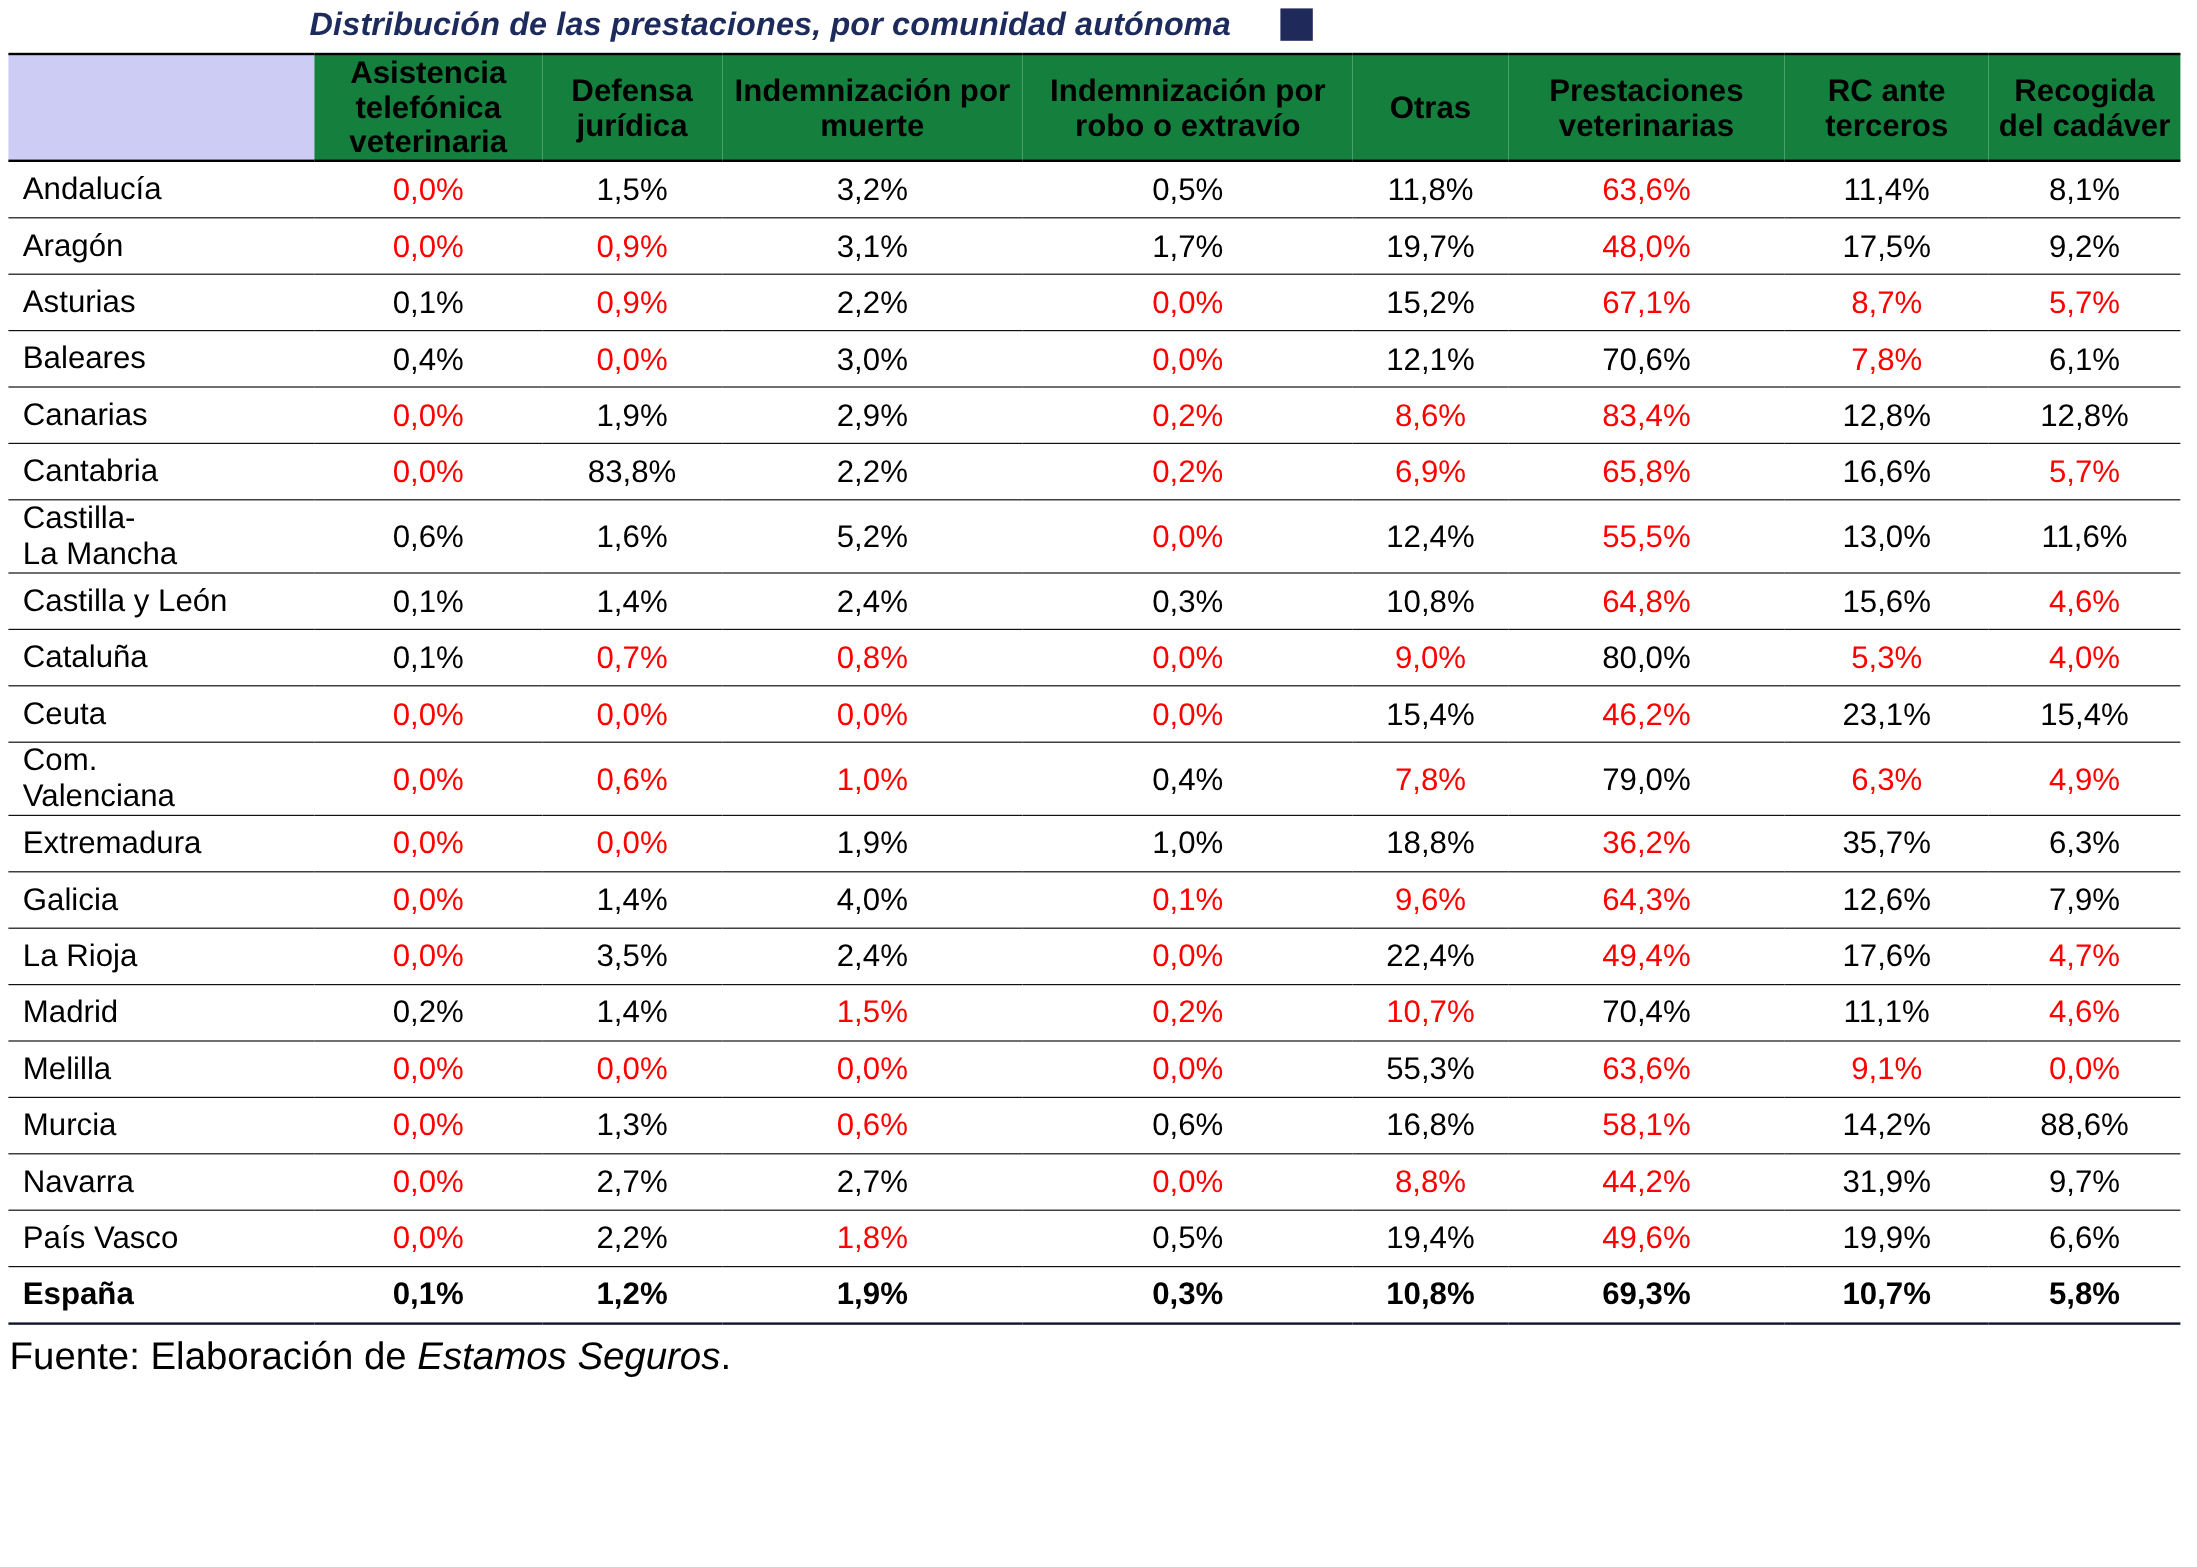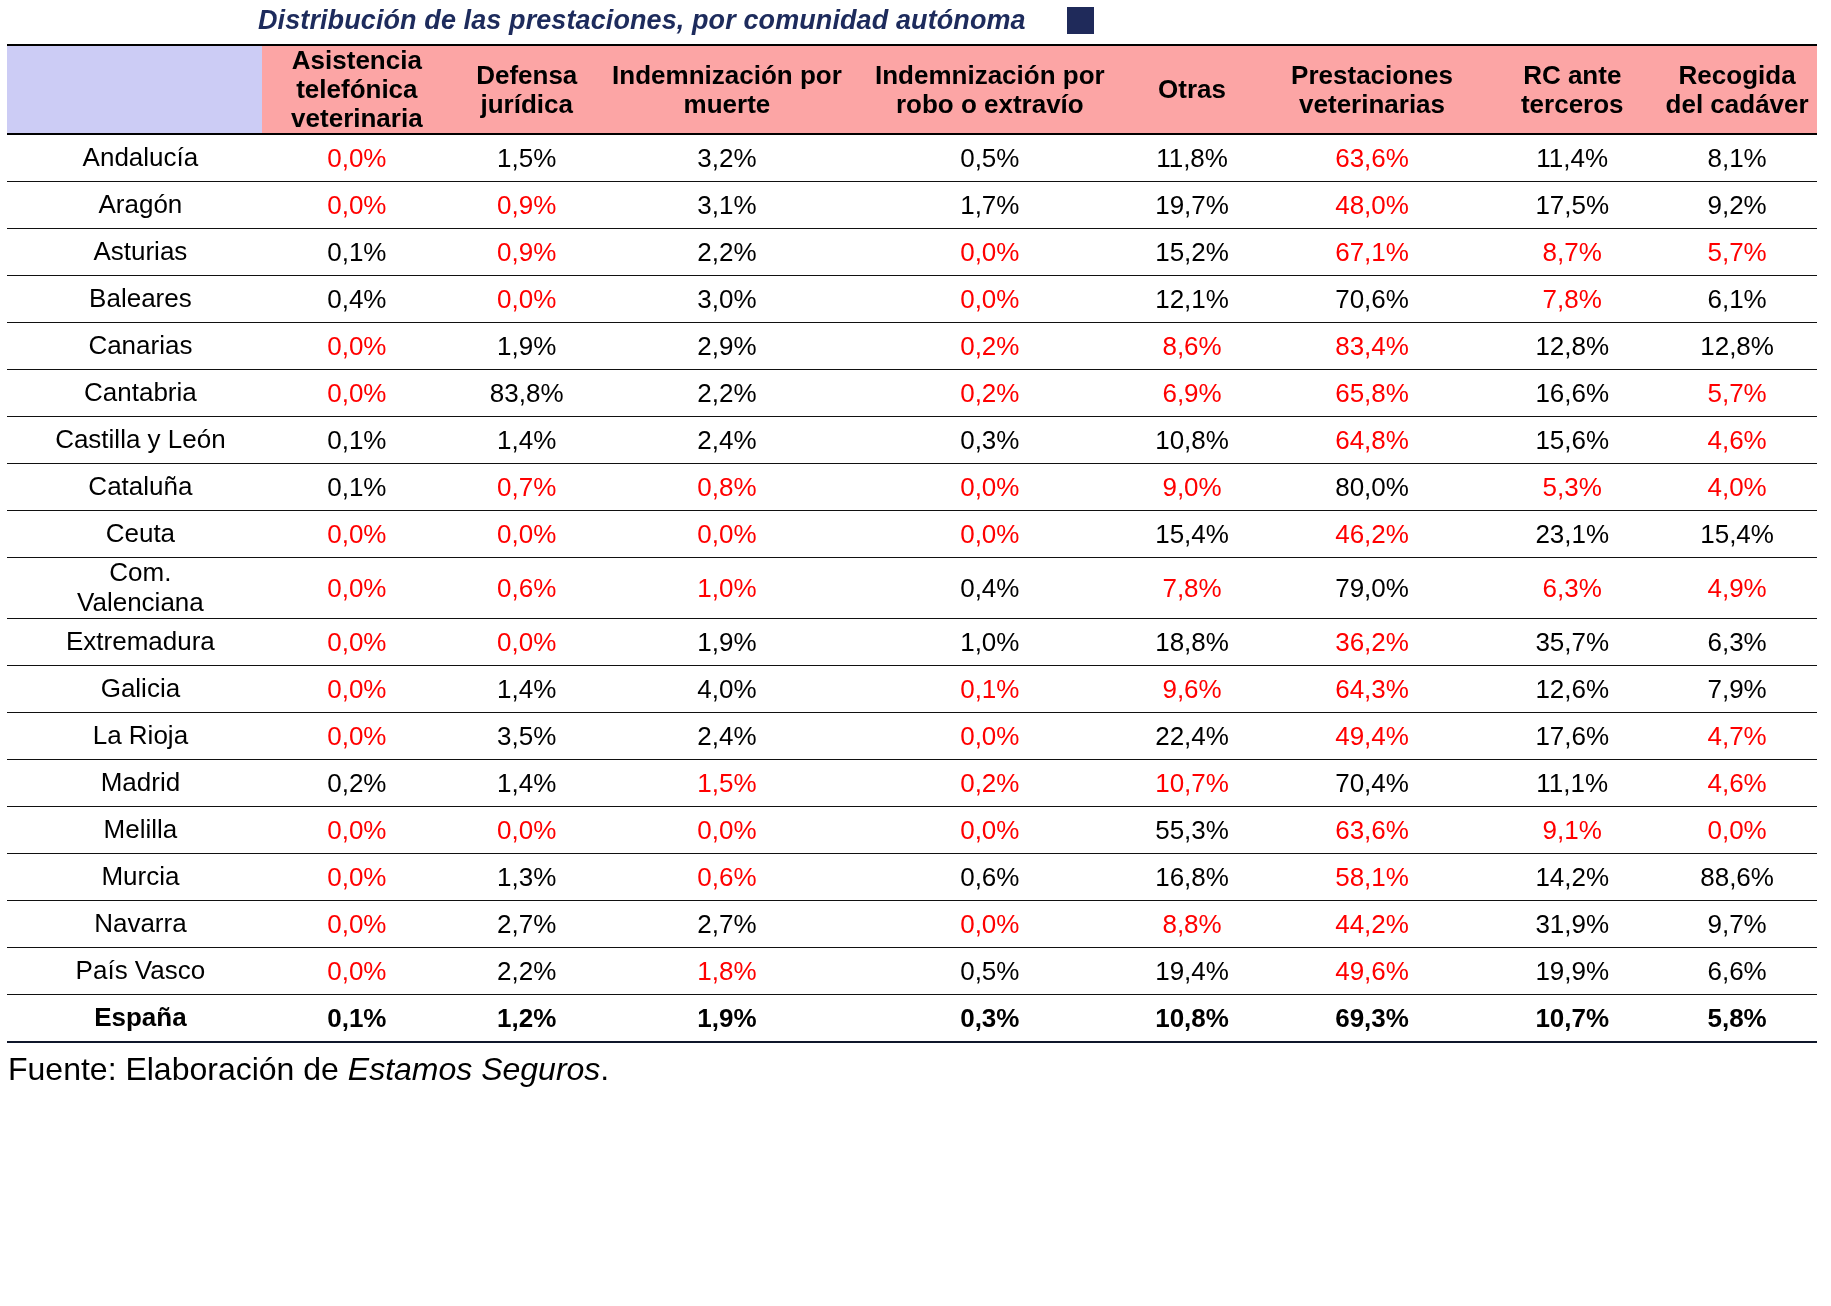--- a/index.html
+++ b/index.html
@@ -48,38 +48,38 @@
     width: 1810px;
     margin: 0 0 0 7px;
     table-layout: fixed;
   }
   table.data th, table.data td {
     padding: 0;
     font-size: 26px;
     vertical-align: middle;
   }
   thead th {
-    background: #fca5a5;
+    background: #15803d;
     font-weight: bold;
     text-align: center;
     line-height: 1.12;
     padding: 9px 6px 11px 6px;
     border-top: 2px solid #000;
     border-bottom: 2px solid #000;
   }
   thead th.corner {
     background: #ccccf5;
   }
   tbody td {
     border-bottom: 1.6px solid #111;
     height: 46px;
     text-align: center;
   }
   tbody td.region {
-    text-align: center;
+    text-align: left;
     padding-left: 12px;
     line-height: 1.15;
   }
   tbody tr.total td {
     font-weight: bold;
     border-bottom: 2px solid #0f172a;
   }
   tbody tr.total td.region {
     font-weight: bold;
   }
@@ -199,20 +199,31 @@
           <td class="red">0,0%</td>
           <td class="blk">83,8%</td>
           <td class="blk">2,2%</td>
           <td class="red">0,2%</td>
           <td class="red">6,9%</td>
           <td class="red">65,8%</td>
           <td class="blk">16,6%</td>
           <td class="red">5,7%</td>
         </tr>
         <tr>
+          <td class="region two-line">Castilla-<br>La Mancha</td>
+          <td class="blk">0,6%</td>
+          <td class="blk">1,6%</td>
+          <td class="blk">5,2%</td>
+          <td class="red">0,0%</td>
+          <td class="blk">12,4%</td>
+          <td class="red">55,5%</td>
+          <td class="blk">13,0%</td>
+          <td class="blk">11,6%</td>
+        </tr>
+        <tr>
           <td class="region">Castilla y León</td>
           <td class="blk">0,1%</td>
           <td class="blk">1,4%</td>
           <td class="blk">2,4%</td>
           <td class="blk">0,3%</td>
           <td class="blk">10,8%</td>
           <td class="red">64,8%</td>
           <td class="blk">15,6%</td>
           <td class="red">4,6%</td>
         </tr>

